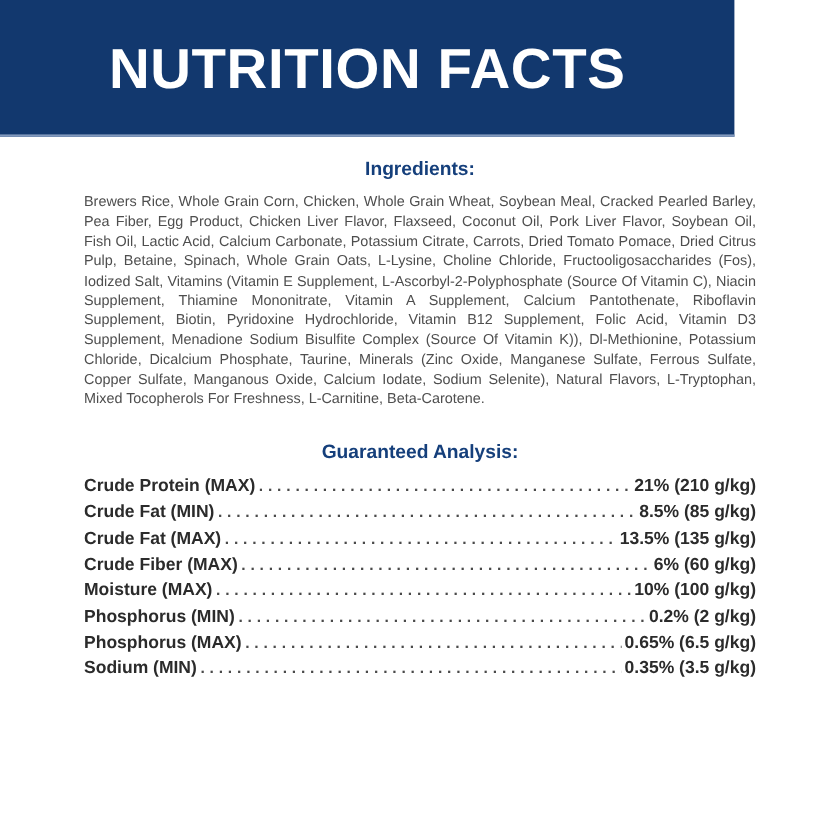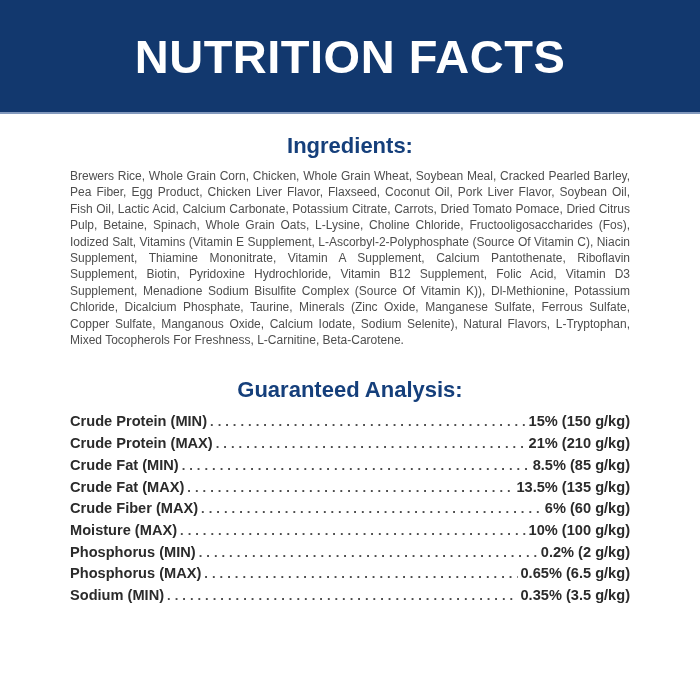--- a/index.html
+++ b/index.html
@@ -3,40 +3,40 @@
 <meta charset="utf-8">
 <style>
   * { margin: 0; padding: 0; box-sizing: border-box; }
   html, body {
     width: 700px; height: 700px;
     background: #ffffff;
     font-family: "Liberation Sans", sans-serif;
     overflow: hidden;
   }
   .banner {
-    width: 700px; height: 114px;
+    width: 612px; height: 114px;
     background: #12386e;
     border-bottom: 2px solid #8299bd;
     display: flex; align-items: center; justify-content: center;
   }
   .banner-title {
     color: #ffffff;
     font-size: 47px;
     font-weight: 800;
     letter-spacing: 0.5px;
     line-height: 1;
   }
   .content {
     width: 560px;
     margin: 0 auto;
   }
   .section-heading {
     text-align: center;
     color: #153f7b;
-    font-size: 22px;
+    font-size: 16px;
     font-weight: 800;
   }
   .ingredients-heading { margin-top: 19px; }
   .ingredients-text {
     margin-top: 9px;
     color: #4e4e4e;
     font-size: 12px;
     line-height: 16.4px;
     text-align: justify;
   }
@@ -84,25 +84,20 @@
 <div class="content">
 
   <div class="section-heading ingredients-heading">Ingredients:</div>
 
   <div class="ingredients-text">Brewers Rice, Whole Grain Corn, Chicken, Whole Grain Wheat, Soybean Meal, Cracked Pearled Barley, Pea Fiber, Egg Product, Chicken Liver Flavor, Flaxseed, Coconut Oil, Pork Liver Flavor, Soybean Oil, Fish Oil, Lactic Acid, Calcium Carbonate, Potassium Citrate, Carrots, Dried Tomato Pomace, Dried Citrus Pulp, Betaine, Spinach, Whole Grain Oats, L-Lysine, Choline Chloride, Fructooligosaccharides (Fos), Iodized Salt, Vitamins (Vitamin E Supplement, L-Ascorbyl-2-Polyphosphate (Source Of Vitamin C), Niacin Supplement, Thiamine Mononitrate, Vitamin A Supplement, Calcium Pantothenate, Riboflavin Supplement, Biotin, Pyridoxine Hydrochloride, Vitamin B12 Supplement, Folic Acid, Vitamin D3 Supplement, Menadione Sodium Bisulfite Complex (Source Of Vitamin K)), Dl-Methionine, Potassium Chloride, Dicalcium Phosphate, Taurine, Minerals (Zinc Oxide, Manganese Sulfate, Ferrous Sulfate, Copper Sulfate, Manganous Oxide, Calcium Iodate, Sodium Selenite), Natural Flavors, L-Tryptophan, Mixed Tocopherols For Freshness, L-Carnitine, Beta-Carotene.</div>
 
   <div class="section-heading analysis-heading">Guaranteed Analysis:</div>
 
   <div class="analysis-table">
 
-    <div class="ga-row">
-      <span class="ga-label">Crude Protein (MIN)</span>
-      <span class="ga-dots"></span>
-      <span class="ga-value">15% (150 g/kg)</span>
-    </div>
 
     <div class="ga-row">
       <span class="ga-label">Crude Protein (MAX)</span>
       <span class="ga-dots"></span>
       <span class="ga-value">21% (210 g/kg)</span>
     </div>
 
     <div class="ga-row">
       <span class="ga-label">Crude Fat (MIN)</span>
       <span class="ga-dots"></span>

